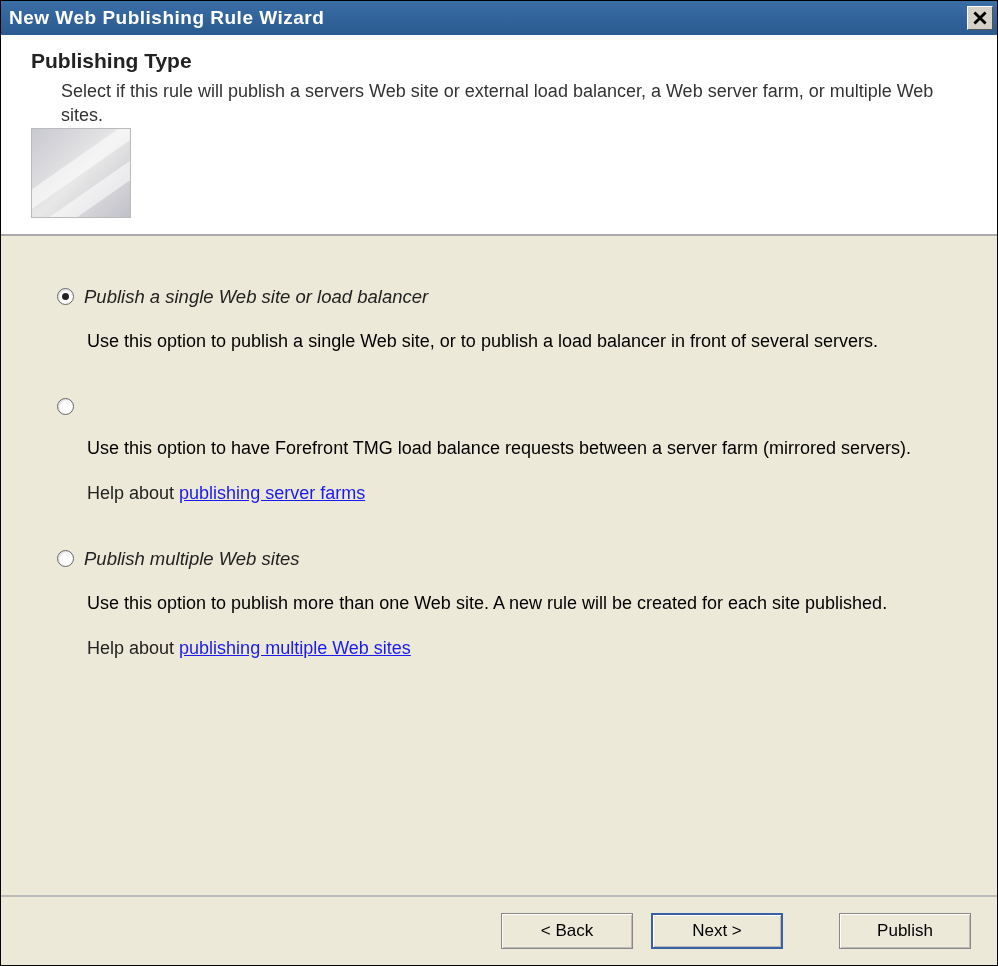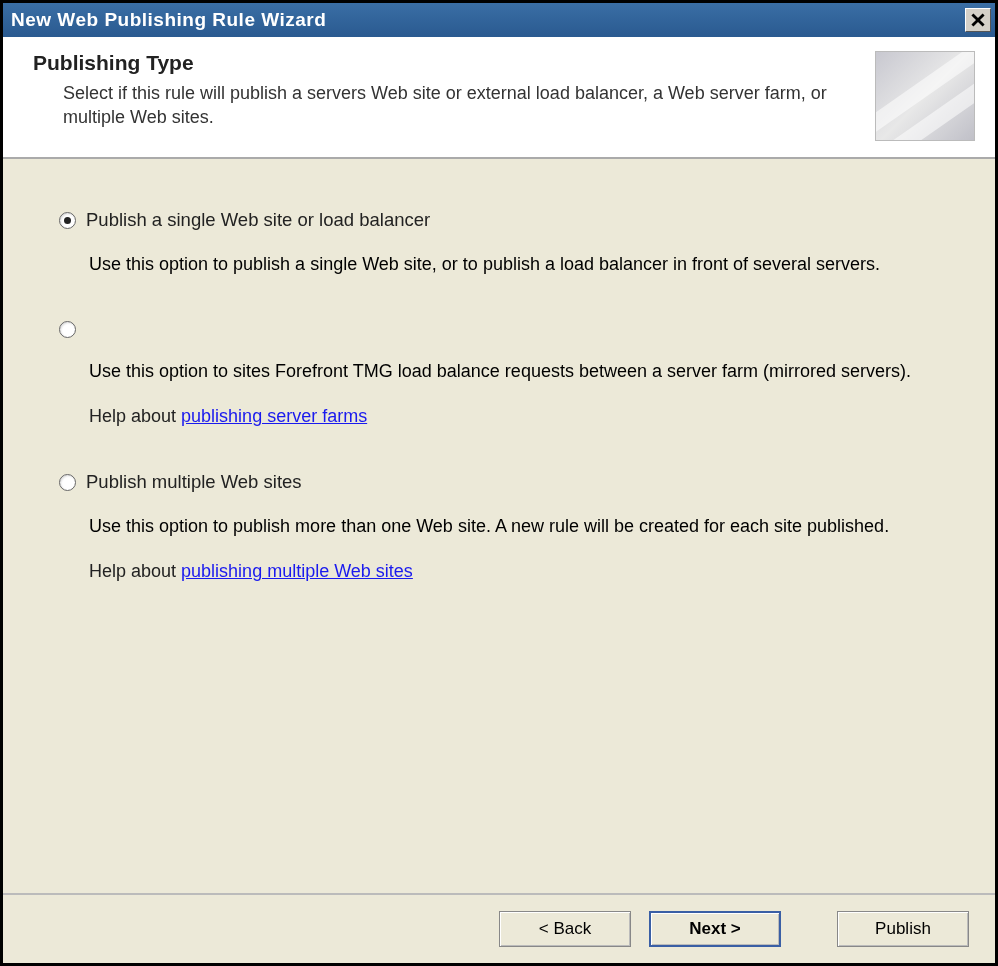--- a/index.html
+++ b/index.html
@@ -6,21 +6,21 @@
   body {
     margin: 0;
     font-family: "Trebuchet MS", "Segoe UI", Tahoma, sans-serif;
     font-size: 18px;
     background: #ece9d8;
     color: #222;
   }
   .window {
     width: 998px;
     height: 966px;
-    border: 3px solid #000000;
+    border: 1px solid #000000;
     display: flex;
     flex-direction: column;
     background: #ece9d8;
   }
   .titlebar {
     height: 34px;
     background: linear-gradient(#3a6ea5, #2a5a90);
     display: flex;
     align-items: center;
     justify-content: space-between;
@@ -45,20 +45,21 @@
     cursor: pointer;
   }
   .close-btn svg { width: 14px; height: 14px; }
   .header-panel {
     background: #fff;
     border-bottom: 2px solid #aaa;
     padding: 14px 20px 16px 30px;
     display: flex;
     justify-content: space-between;
     align-items: flex-start;
+    flex-direction: column;
   }
   .header-text { flex: 1; padding-right: 12px; }
   .page-title {
     font-weight: bold;
     font-size: 21px;
     margin-bottom: 6px;
   }
   .page-subtitle {
     font-size: 18px;
     padding-left: 30px;
@@ -114,20 +115,21 @@
   .radio.checked::after {
     content: "";
     width: 7px;
     height: 7px;
     border-radius: 50%;
     background: #222;
   }
   .option-label {
     font-size: 18.5px;
     color: #222;
+    font-style: italic;
   }
   .option-desc {
     padding-left: 30px;
     line-height: 1.45;
     color: #000000;
     margin-bottom: 22px;
   }
   .option-help {
     padding-left: 30px;
   }
@@ -151,21 +153,20 @@
     height: 36px;
     background: #ece9d8;
     border: 1px solid #888;
     box-shadow: inset 1px 1px 0 #fff, inset -1px -1px 0 #bbb;
     font-family: inherit;
     font-size: 17px;
     cursor: pointer;
   }
   .btn.default {
     border: 2px solid #3a5fa5;
-    font-weight: bold;
   }
   .btn-gap { width: 20px; }
 </style>
 </head>
 <body>
 
 <div class="window">
 
   <div class="titlebar">
     <span class="titlebar-title">New Web Publishing Rule Wizard</span>
@@ -192,21 +193,21 @@
         <span class="radio checked"></span>
         <span class="option-label">Publish a single Web site or load balancer</span>
       </div>
       <div class="option-desc">Use this option to publish a single Web site, or to publish a load balancer in front of several servers.</div>
     </div>
 
     <div class="option-block">
       <div class="option-head">
         <span class="radio"></span>
       </div>
-      <div class="option-desc">Use this option to sites Forefront TMG load balance requests between a server farm (mirrored servers).</div>
+      <div class="option-desc">Use this option to have Forefront TMG load balance requests between a server farm (mirrored servers).</div>
       <div class="option-help">
         <span>Help about </span><span class="help-link">publishing server farms</span>
       </div>
     </div>
 
     <div class="option-block">
       <div class="option-head">
         <span class="radio"></span>
         <span class="option-label">Publish multiple Web sites</span>
       </div>

